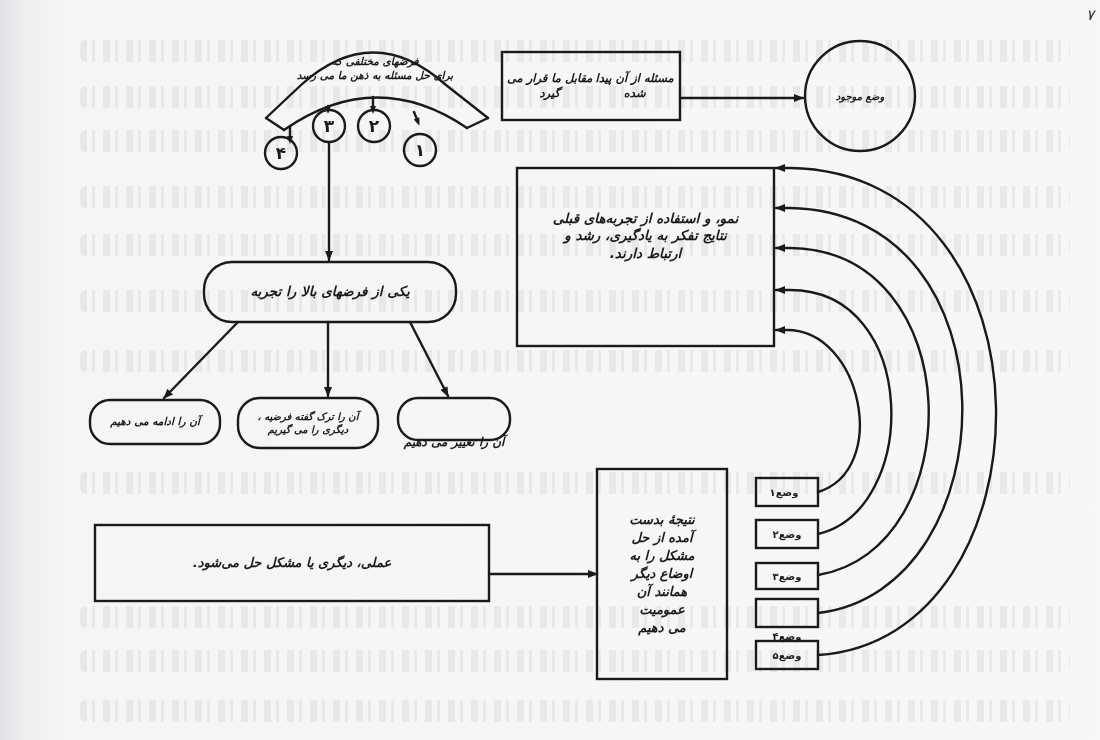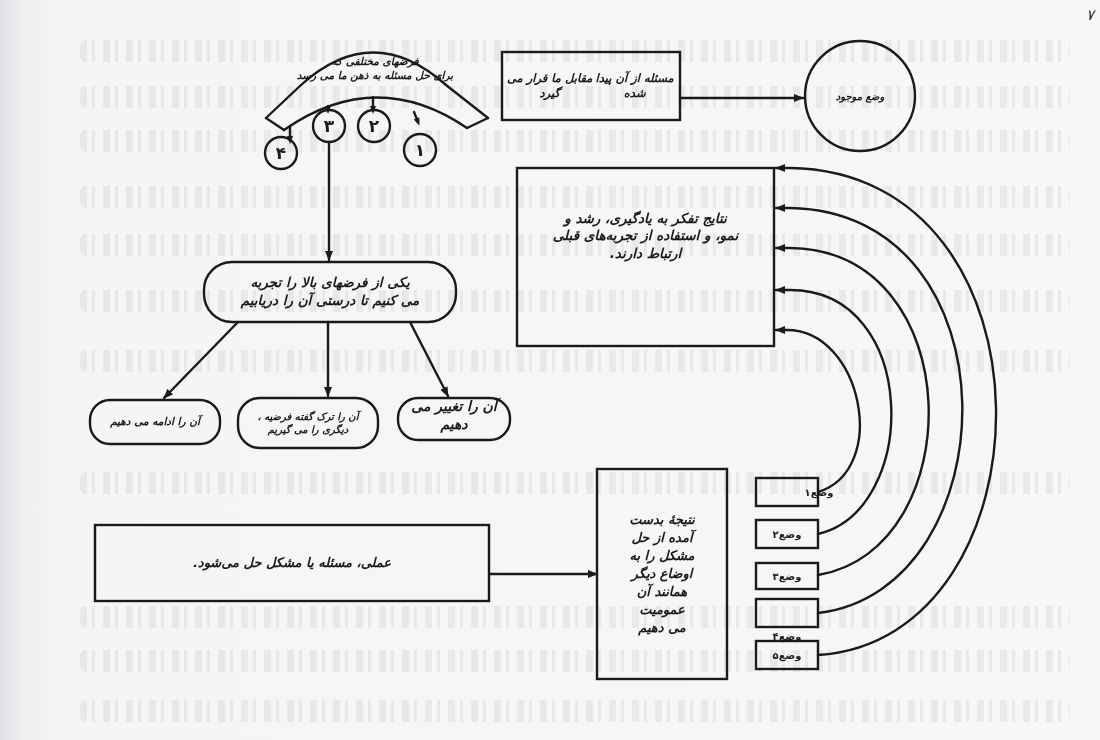--- a/index.html
+++ b/index.html
@@ -138,44 +138,43 @@
   <div>برای حل مسئله به ذهن ما می رسد</div>
 </div>
 
 <div class="num" style="left:403px; top:133px;">۱</div>
 <div class="num" style="left:357px; top:109px;">۲</div>
 <div class="num" style="left:312px; top:109px;">۳</div>
 <div class="num" style="left:264px; top:136px;">۴</div>
 
 <div class="txt" style="left:210px; top:266px; width:240px; height:52px; font-size:13.5px; flex-direction:column;">
   <div>یکی از فرضهای بالا را تجربه</div>
-  <div>می کنیم تا درستی آن را دریابیم</div>
 </div>
 
 <div class="txt" style="left:94px; top:404px; width:122px; height:36px; font-size:10.5px;">آن را ادامه می دهیم</div>
 <div class="txt" style="left:246px; top:402px; width:124px; height:42px; font-size:10px;">آن را ترک گفته فرضیه ، دیگری را می گیریم</div>
-<div class="txt" style="left:402px; top:398px; width:104px; height:34px; font-size:14px;">آن را تغییر می دهیم</div>
+<div class="txt" style="left:402px; top:426px; width:104px; height:34px; font-size:12px;">آن را تغییر می دهیم</div>
 
 <div class="txt" style="left:525px; top:190px; width:241px; height:92px; font-size:13.5px; flex-direction:column;">
+  <div>نمو، و استفاده از تجربه‌های قبلی</div>
   <div>نتایج تفکر به یادگیری، رشد و</div>
-  <div>نمو، و استفاده از تجربه‌های قبلی</div>
   <div>ارتباط دارند.</div>
 </div>
 
 <div class="txt" style="left:100px; top:530px; width:384px; height:66px; font-size:13px; flex-direction:column;">
-  <div>عملی، مسئله یا مشکل حل می‌شود.</div>
+  <div>عملی، دیگری یا مشکل حل می‌شود.</div>
 </div>
 
 <div class="txt" style="left:601px; top:474px; width:122px; height:200px; font-size:13px; line-height:1.38; flex-direction:column;">
   <div>نتیجهٔ بدست</div>
   <div>آمده از حل</div>
   <div>مشکل را به</div>
   <div>اوضاع دیگر</div>
   <div>همانند آن</div>
   <div>عمومیت</div>
   <div>می دهیم</div>
 </div>
 
-<div class="situ" style="left:798px; top:482px;">وضع۱</div>
+<div class="situ" style="left:763px; top:482px;">وضع۱</div>
 <div class="situ" style="left:766px; top:524px;">وضع۲</div>
 <div class="situ" style="left:766px; top:566px;">وضع۳</div>
 <div class="situ" style="left:766px; top:626px;">وضع۴</div>
 <div class="situ" style="left:766px; top:645px;">وضع۵</div>
 
 </body></html>

